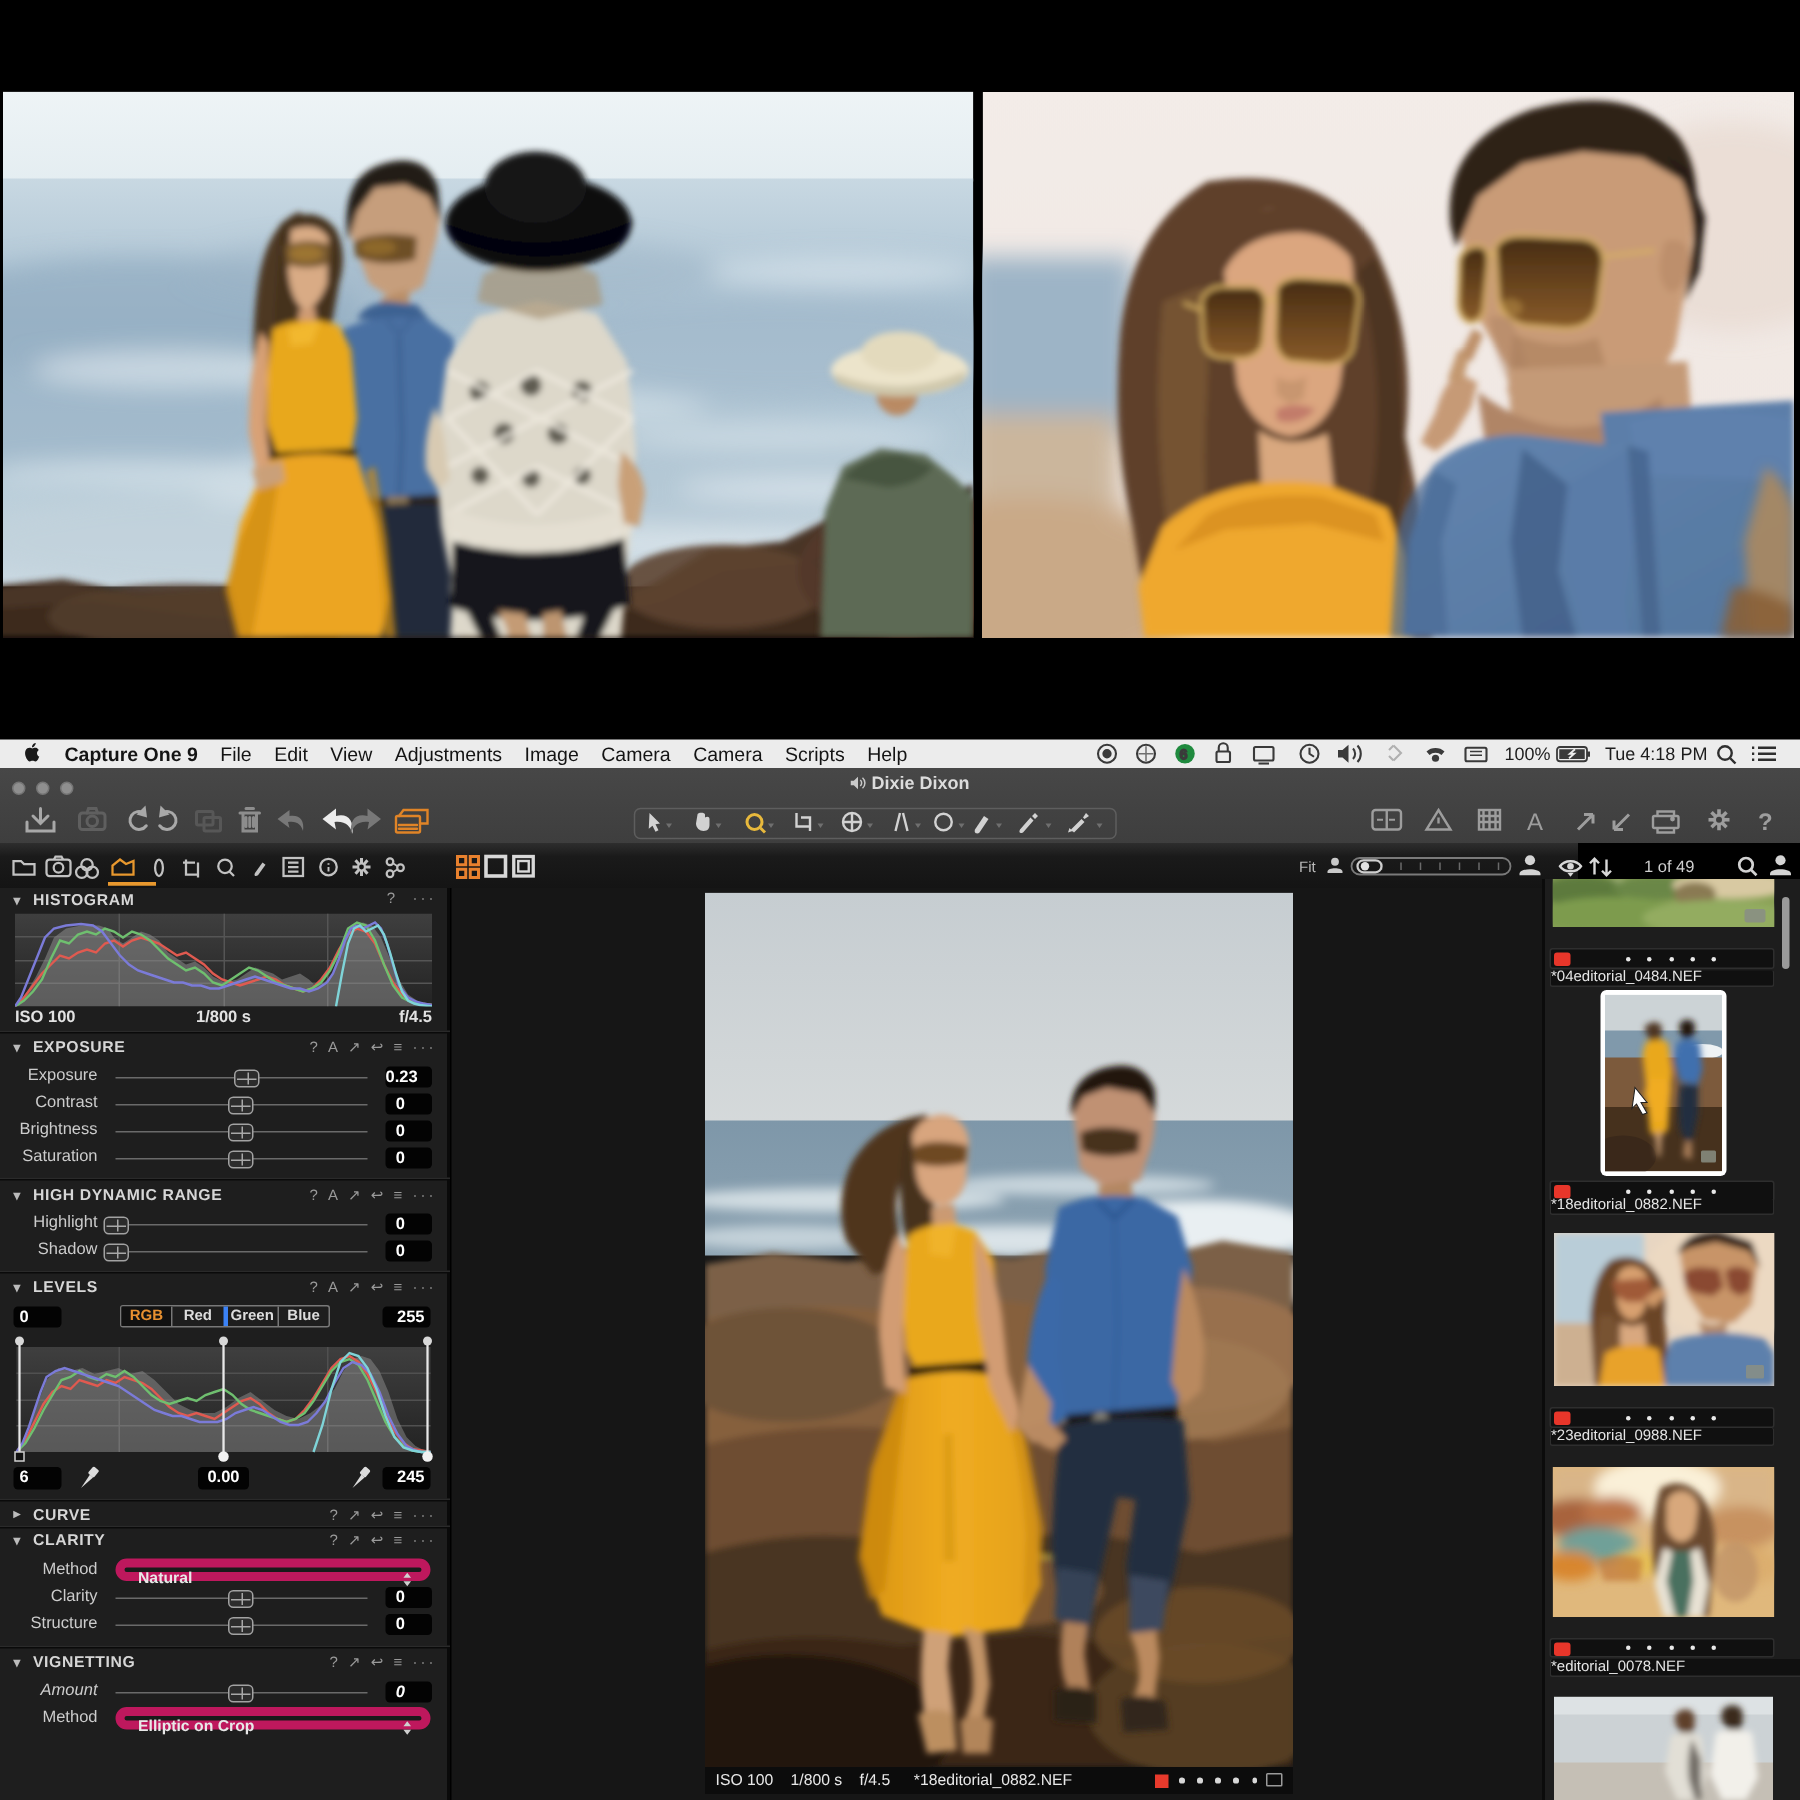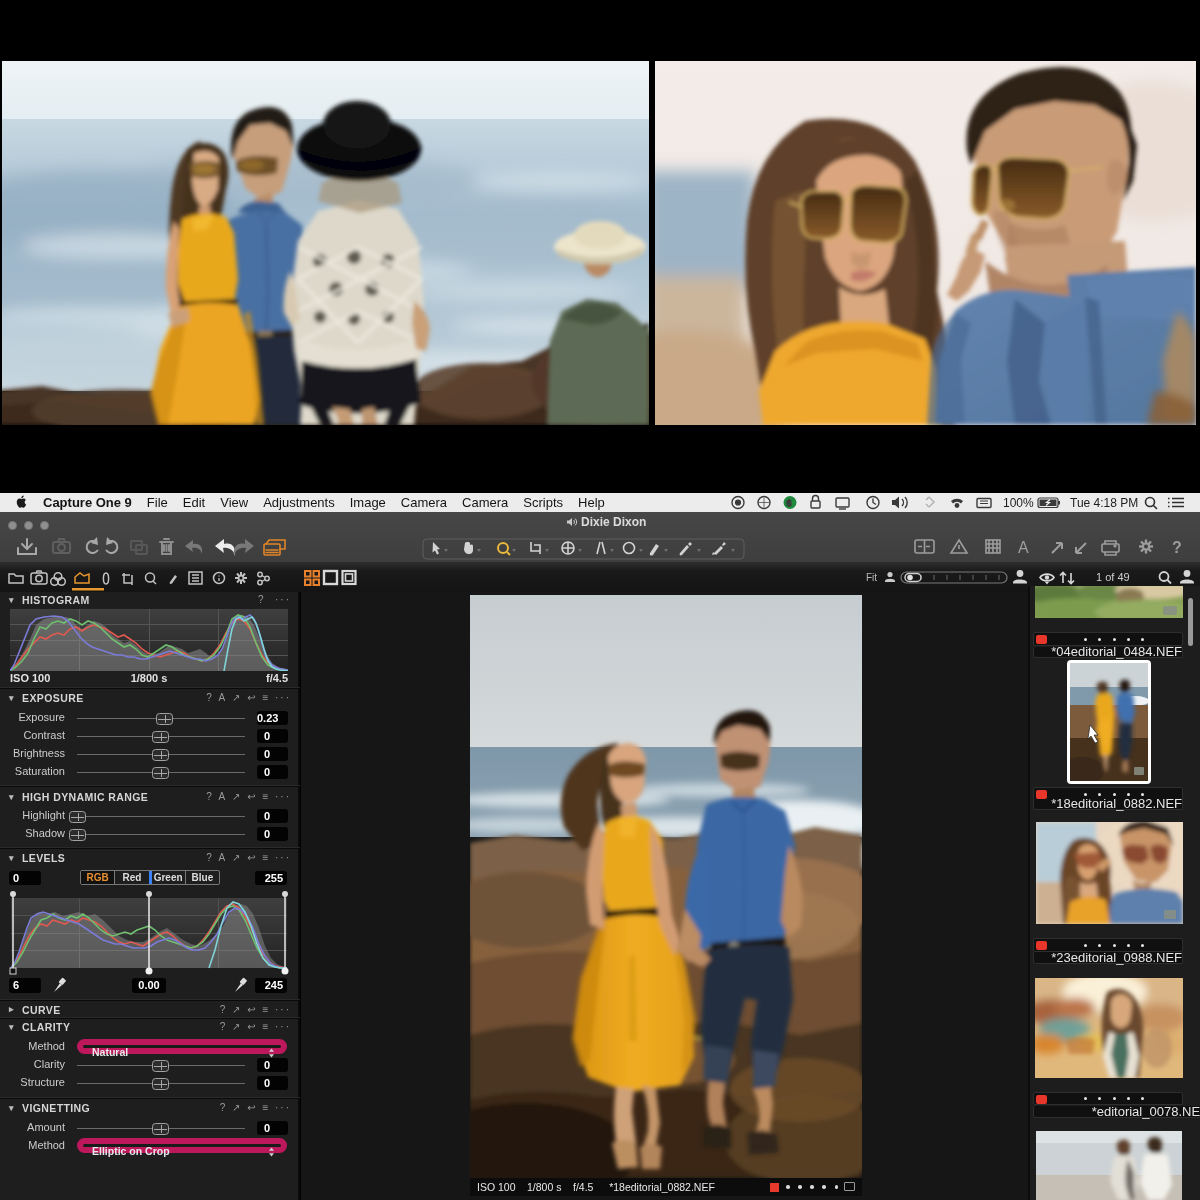--- a/index.html
+++ b/index.html
@@ -19,21 +19,21 @@
 
   
   #titlebar { left:0; top:512px; width:1200px; height:50px;
     background:linear-gradient(#474747,#3e3e3e); }
   .tl { position:absolute; top:9px; width:9px; height:9px; border-radius:50%;
     background:#8f8f8f; border:1px solid #757575; }
   #wintitle { position:absolute; top:3px; left:0; width:100%; text-align:center;
     color:#dcdcdc; font-size:12px; font-weight:bold;padding-left:13px; }
 
   
-  #tabstrip { left:0; top:562px; width:1200px; height:30px;
+  #tabstrip { left:0; top:562px; width:1052px; height:30px;
     background:linear-gradient(#2e2e2e,#1a1a1a 30%,#141414); }
 
   
   #leftpanel { left:0; top:592px; width:300px; height:608px; background:#1e1e1e; border-right:2px solid #0a0a0a;
     color:#c8c8c8; }
   .sechead { position:relative; height:16px; color:#d6d6d6; font-size:10.5px;
     font-weight:bold; letter-spacing:0.4px; }
   .sechead .arr { position:absolute; left:9px; top:2px; font-size:9px; color:#bbb; }
   .sechead .nm { position:absolute; left:22px; top:1px; }
   .hicons { position:absolute; right:7px; top:1px; color:#9a9a9a; font-size:10px;
@@ -52,21 +52,21 @@
   .dropdown { position:absolute; left:77px; right:13px; height:15px; border:6px solid #be185d;
     border-radius:8px; background:#1a1a1a; color:#e8e8e8; font-size:10.5px; font-weight:bold;
     line-height:14px; padding-left:9px; }
   .dropdown .chev { position:absolute; right:6px; top:2.5px; width:7px; height:10px; }
 
   
   #viewer { left:301px; top:592px; width:727px; height:608px; background:#161616; }
   #filmstrip { left:1028px; top:586px; width:172px; height:614px; background:#1d1d1d; border-left:2px solid #0b0b0b; }
   .fsrow { position:absolute; left:5px; width:157px; background:#101010;
     border:1px solid #2e2e2e; border-radius:2px; }
-  .fname { color:#e6e6e6; font-size:13px; text-align:right; }
+  .fname { color:#e6e6e6; font-size:10px; text-align:left; }
   .redbadge { position:absolute; left:2px; top:2px; width:11px; height:9px;
     background:#e8362a; border-radius:2px; }
   .dots5 { position:absolute; left:50px; top:3px; width:60px; display:flex;
     justify-content:space-between; }
   .dots5 i { width:3px; height:3px; border-radius:50%; background:#e8e8e8; }
 </style>
 </head>
 <body>
 <div id="stage">
 
@@ -731,21 +731,21 @@
       <div class="shandle" style="left:152px;"></div>
         <div class="sval">0</div>
     </div>
     <div class="abs divider" style="top:505px; width:300px;"></div>
 
     <div class="sechead" style="position:absolute; top:509px; width:100%;">
       <span class="arr">▾</span>
         <span class="nm">VIGNETTING</span>
       <span class="hicons">?&nbsp;↗&nbsp;↩&nbsp;≡&nbsp;···</span>
     </div>
-    <div class="srow abs" style="top:527px; width:300px;">
+    <div class="srow abs" style="top:527px; width:300px;font-style:italic;">
       <span class="slbl">Amount</span>
         <div class="strack"></div>
       <div class="shandle" style="left:152px;"></div>
         <div class="sval">0</div>
     </div>
     <div class="srow abs" style="top:545px; width:300px;">
       <span class="slbl">Method</span>
       <div class="dropdown" style="top:1px;">Elliptic on Crop<svg class="chev" viewBox="0 0 7 11">
             <path d="M3.5,0.5 L6.3,4.2 L0.7,4.2 Z M3.5,10.5 L6.3,6.8 L0.7,6.8 Z" fill="#cfcfcf"></path>
           </svg></div>

